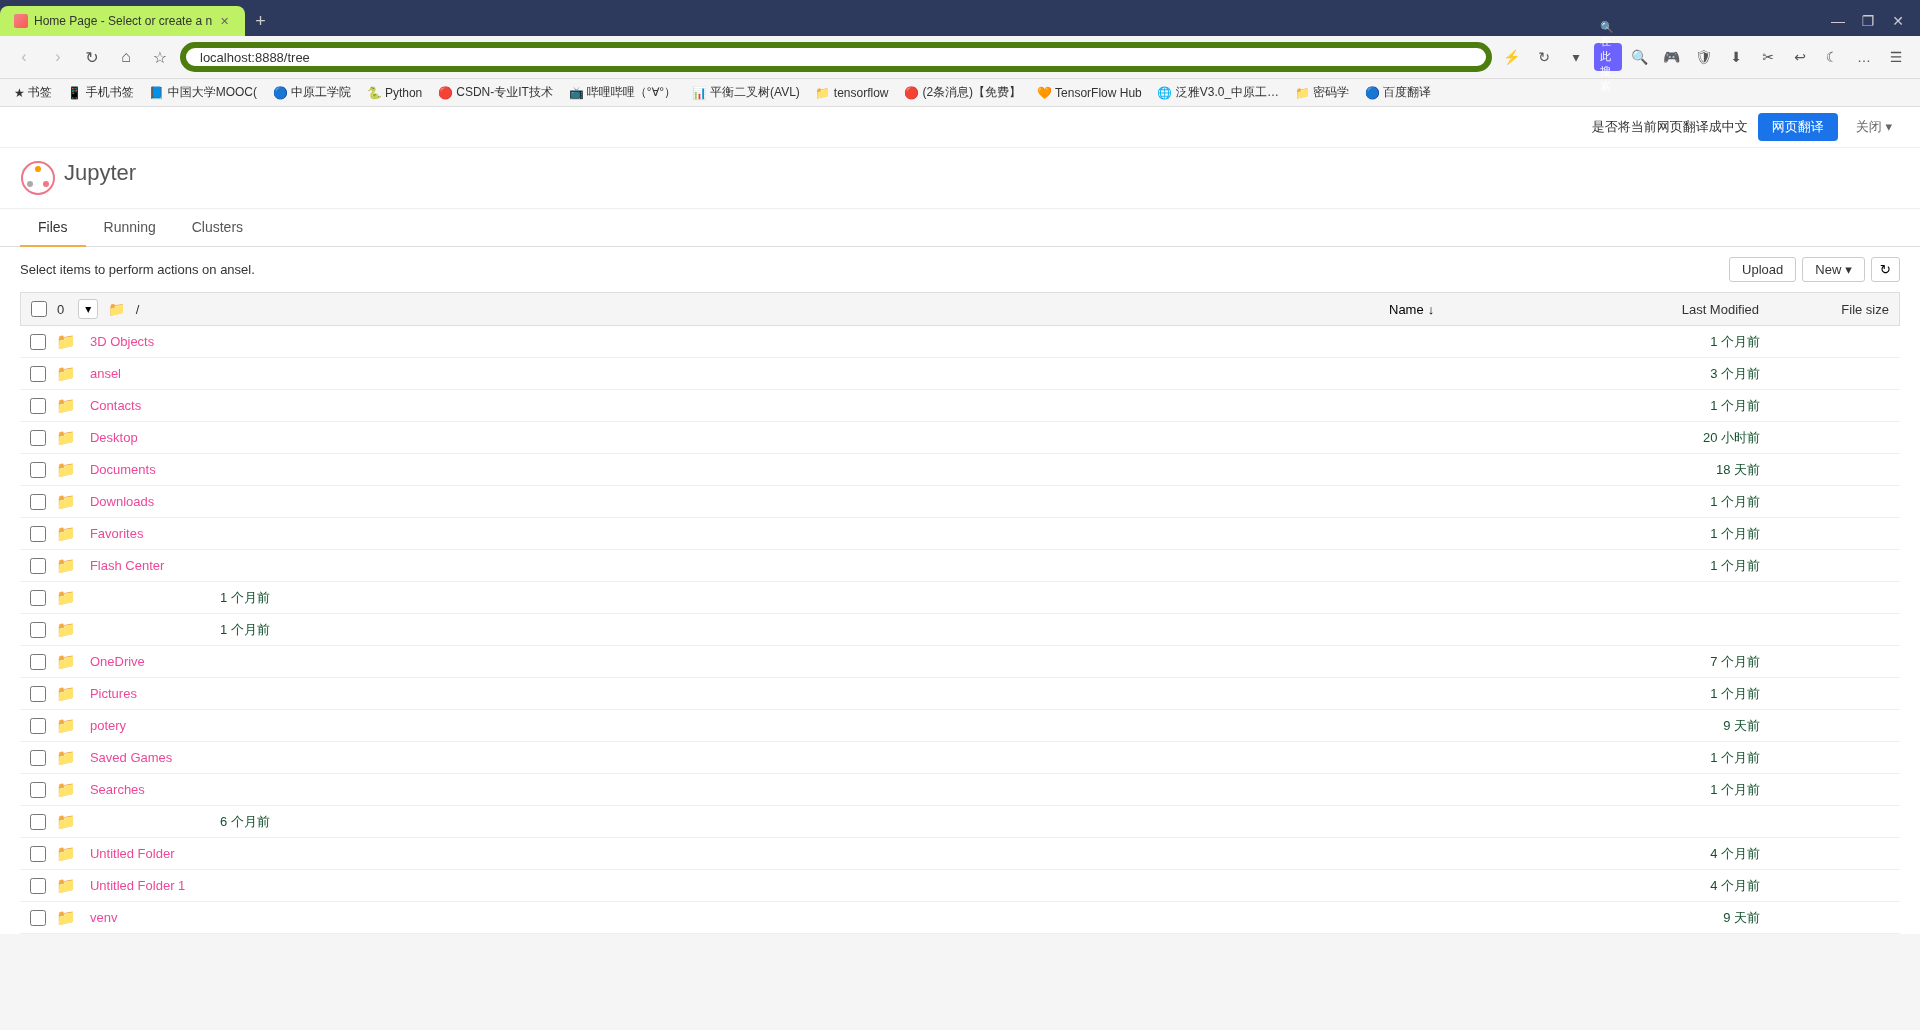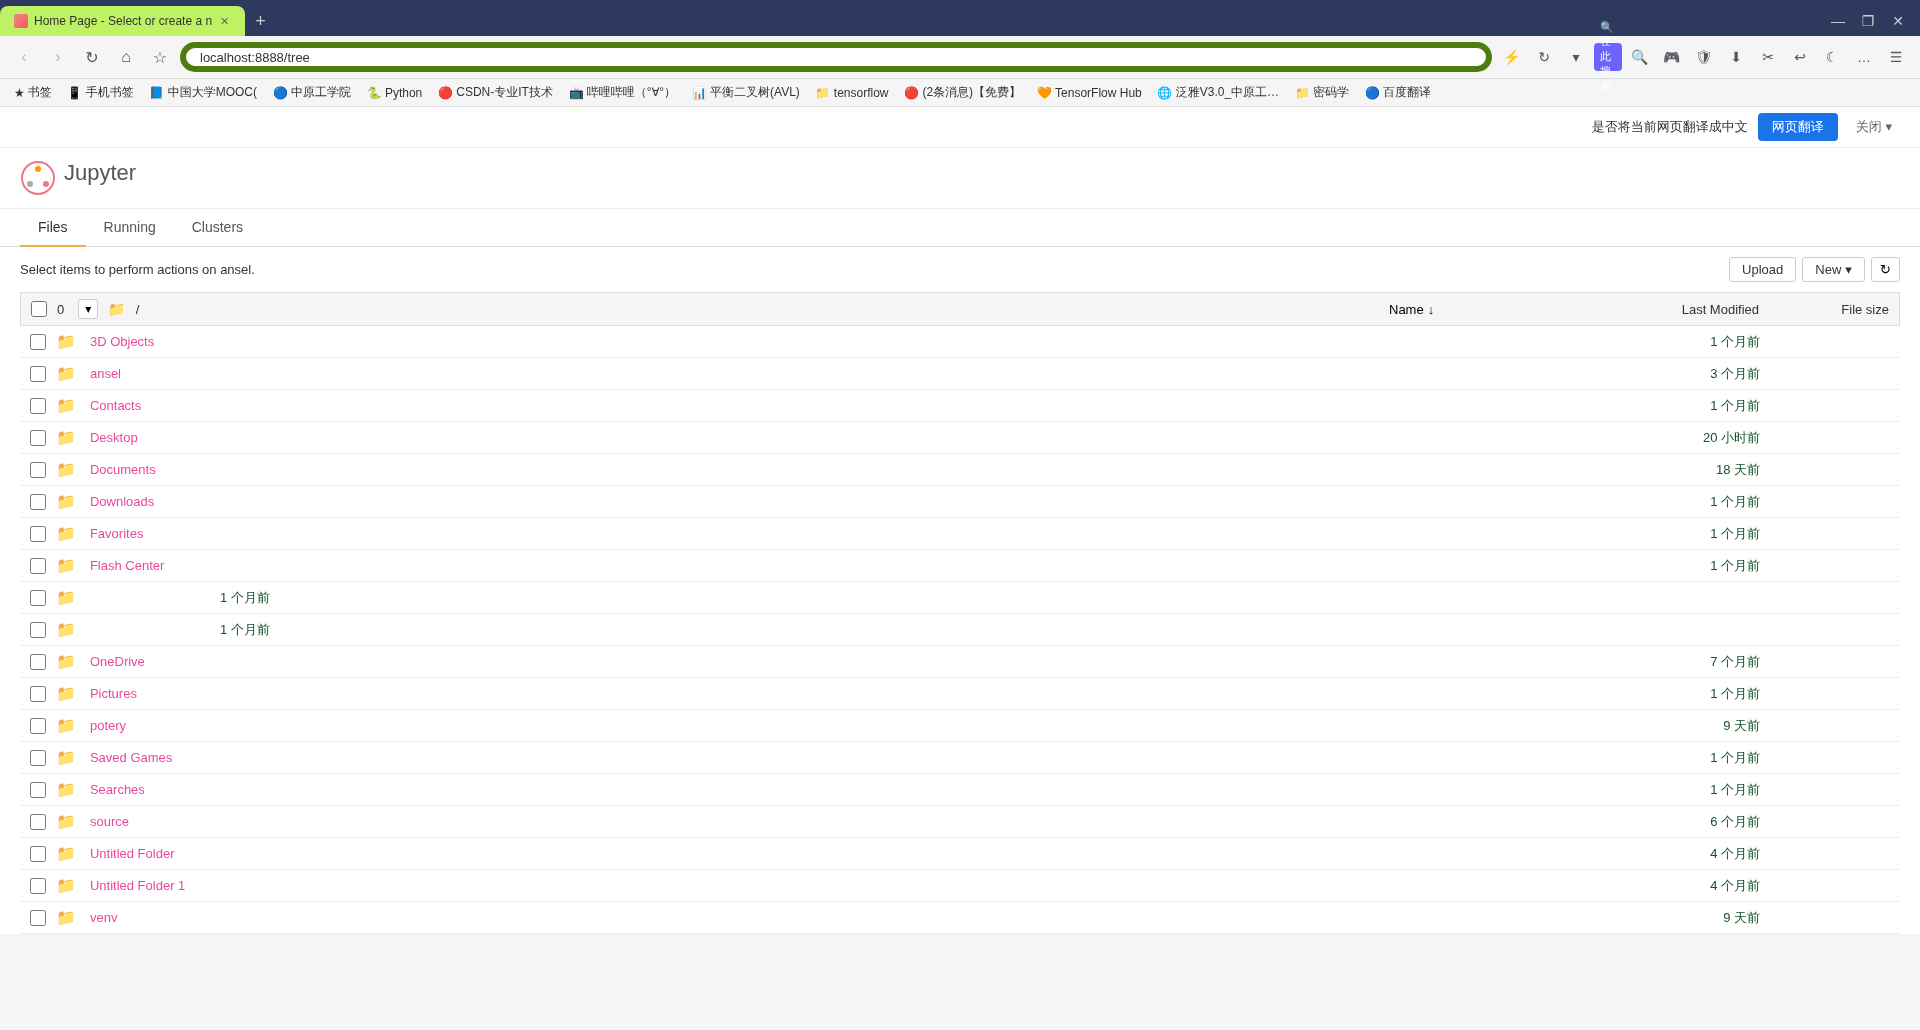--- a/index.html
+++ b/index.html
@@ -384,21 +384,20 @@
         <div class="file-row">
     <input type="checkbox" class="file-checkbox" style="">
     <span class="folder-icon">📁</span>
     <span class="file-name">Searches</span>
     <span class="file-modified">1 个月前</span>
     <span class="file-size"></span>
   </div>
         <div class="file-row">
     <input type="checkbox" class="file-checkbox" style="">
     <span class="folder-icon">📁</span>
-    <span class="file-name">source</span>
     <span class="file-modified">6 个月前</span>
     <span class="file-size"></span>
   </div>
         <div class="file-row">
     <input type="checkbox" class="file-checkbox" style="">
     <span class="folder-icon">📁</span>
     <span class="file-name">Untitled Folder</span>
     <span class="file-modified">4 个月前</span>
     <span class="file-size"></span>
   </div>

